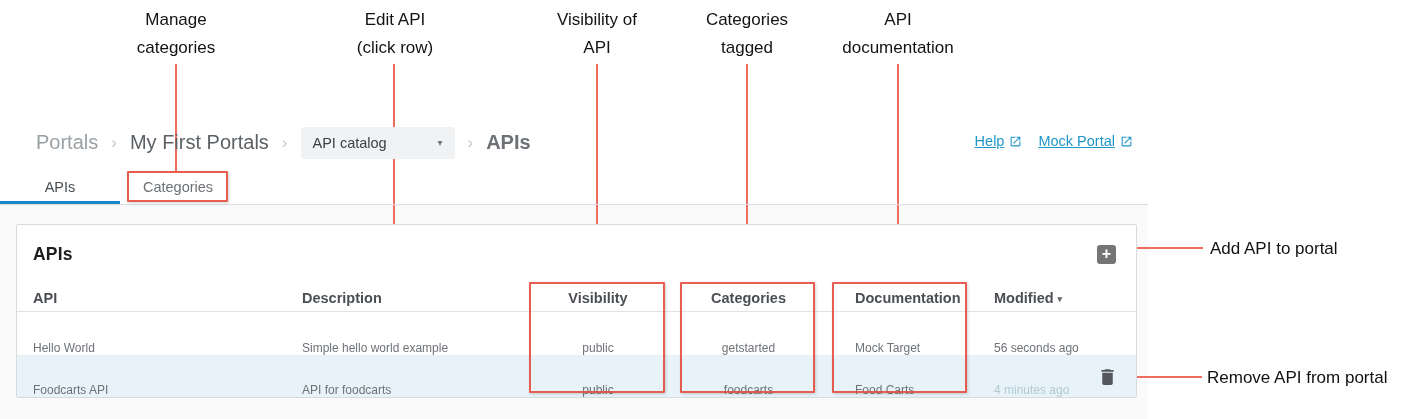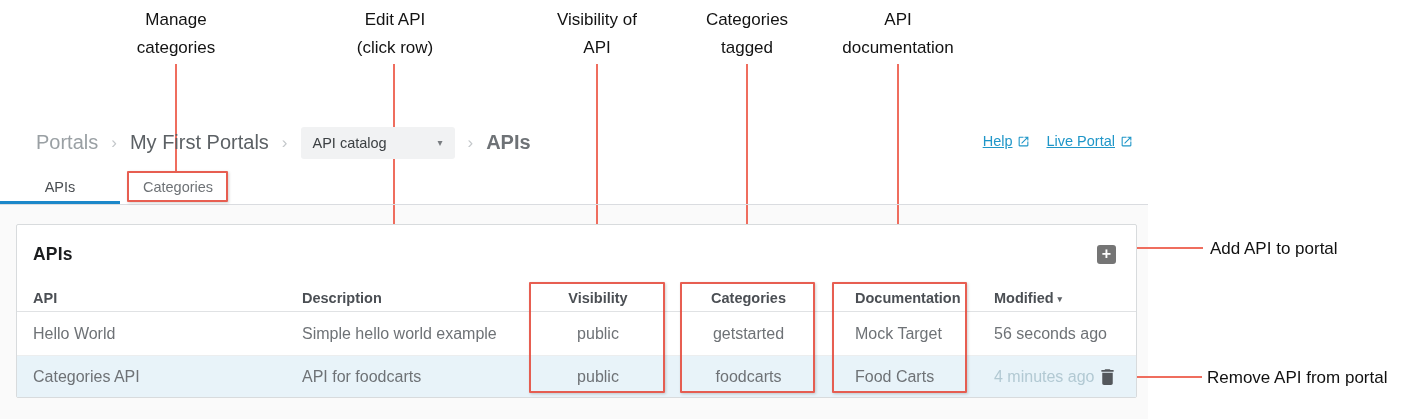--- a/index.html
+++ b/index.html
@@ -45,21 +45,21 @@
   
   .panel { position: absolute; left: 16px; top: 224px; width: 1121px; height: 174px;
            background: #ffffff; border: 1px solid #d8dbdd; border-radius: 2px; }
   .panel-header { height: 59px; display: flex; align-items: center; justify-content: space-between;
                   padding: 0 20px 0 16px; }
   .panel-title { font-size: 17.5px; font-weight: bold; color: #1b1d1f; letter-spacing: 0.2px; }
   .add-btn { width: 19px; height: 19px; background: #757575; border-radius: 3px; color: #ffffff;
              font-size: 16px; line-height: 17px; text-align: center; font-weight: bold; cursor: pointer; }
   .thead { height: 28px; display: flex; align-items: center; border-bottom: 1px solid #e0e2e4;
            font-size: 14.5px; font-weight: bold; color: #4b4f54; }
-  .trow { height: 43px; display: flex; align-items: center; font-size: 16px; color: #6e7276; }
+  .trow { height: 43px; display: flex; align-items: flex-end; font-size: 12px; color: #6e7276; }
   .trow.highlight { height: 42px; background: #e8f3f9; }
   .trow.row-divider { border-top: 1px solid #eceeef; }
   .col-api  { width: 285px; padding-left: 16px; }
   .col-desc { width: 228px; }
   .col-vis  { width: 136px; text-align: center; }
   .sp1 { width: 15px; } .sp2 { width: 17px; } .sp3 { width: 26px; }
   .col-cat  { width: 135px; text-align: center; }
   .col-doc  { width: 135px; padding-left: 22px; }
   .col-mod  { width: 142px; }
   .sort-caret { font-size: 9px; color: #5f6368; margin-left: 4px; vertical-align: 1px; }
@@ -123,21 +123,21 @@
   <div class="portal-links">
     <span class="portal-link">
       <span>Help</span>
       <span class="ext-icon">
         <svg viewBox="0 0 24 24">
             <path d="M19 19H5V5h7V3H5c-1.1 0-2 .9-2 2v14c0 1.1.9 2 2 2h14c1.1 0 2-.9 2-2v-7h-2v7zM14 3v2h3.59l-9.83 9.83 1.41 1.41L19 6.41V10h2V3h-7z"></path>
           </svg>
       </span>
     </span>
     <span class="portal-link">
-      <span>Live Portal</span>
+      <span>Mock Portal</span>
       <span class="ext-icon">
         <svg viewBox="0 0 24 24">
             <path d="M19 19H5V5h7V3H5c-1.1 0-2 .9-2 2v14c0 1.1.9 2 2 2h14c1.1 0 2-.9 2-2v-7h-2v7zM14 3v2h3.59l-9.83 9.83 1.41 1.41L19 6.41V10h2V3h-7z"></path>
           </svg>
       </span>
     </span>
   </div>
 
   <div class="tab tab-apis">APIs</div>
   <div class="tab tab-categories">Categories</div>
@@ -170,21 +170,21 @@
       <span class="col-vis">public</span>
       <span class="sp1"></span>
       <span class="col-cat">getstarted</span>
       <span class="sp2"></span>
       <span class="col-doc">Mock Target</span>
       <span class="sp3"></span>
       <span class="col-mod">56 seconds ago</span>
     </div>
 
     <div class="trow highlight row-divider">
-      <span class="col-api">Categories API</span>
+      <span class="col-api">Foodcarts API</span>
       <span class="col-desc">API for foodcarts</span>
       <span class="col-vis">public</span>
       <span class="sp1"></span>
       <span class="col-cat">foodcarts</span>
       <span class="sp2"></span>
       <span class="col-doc">Food Carts</span>
       <span class="sp3"></span>
       <span class="col-mod faded">4 minutes ago</span>
     </div>
   </div>

